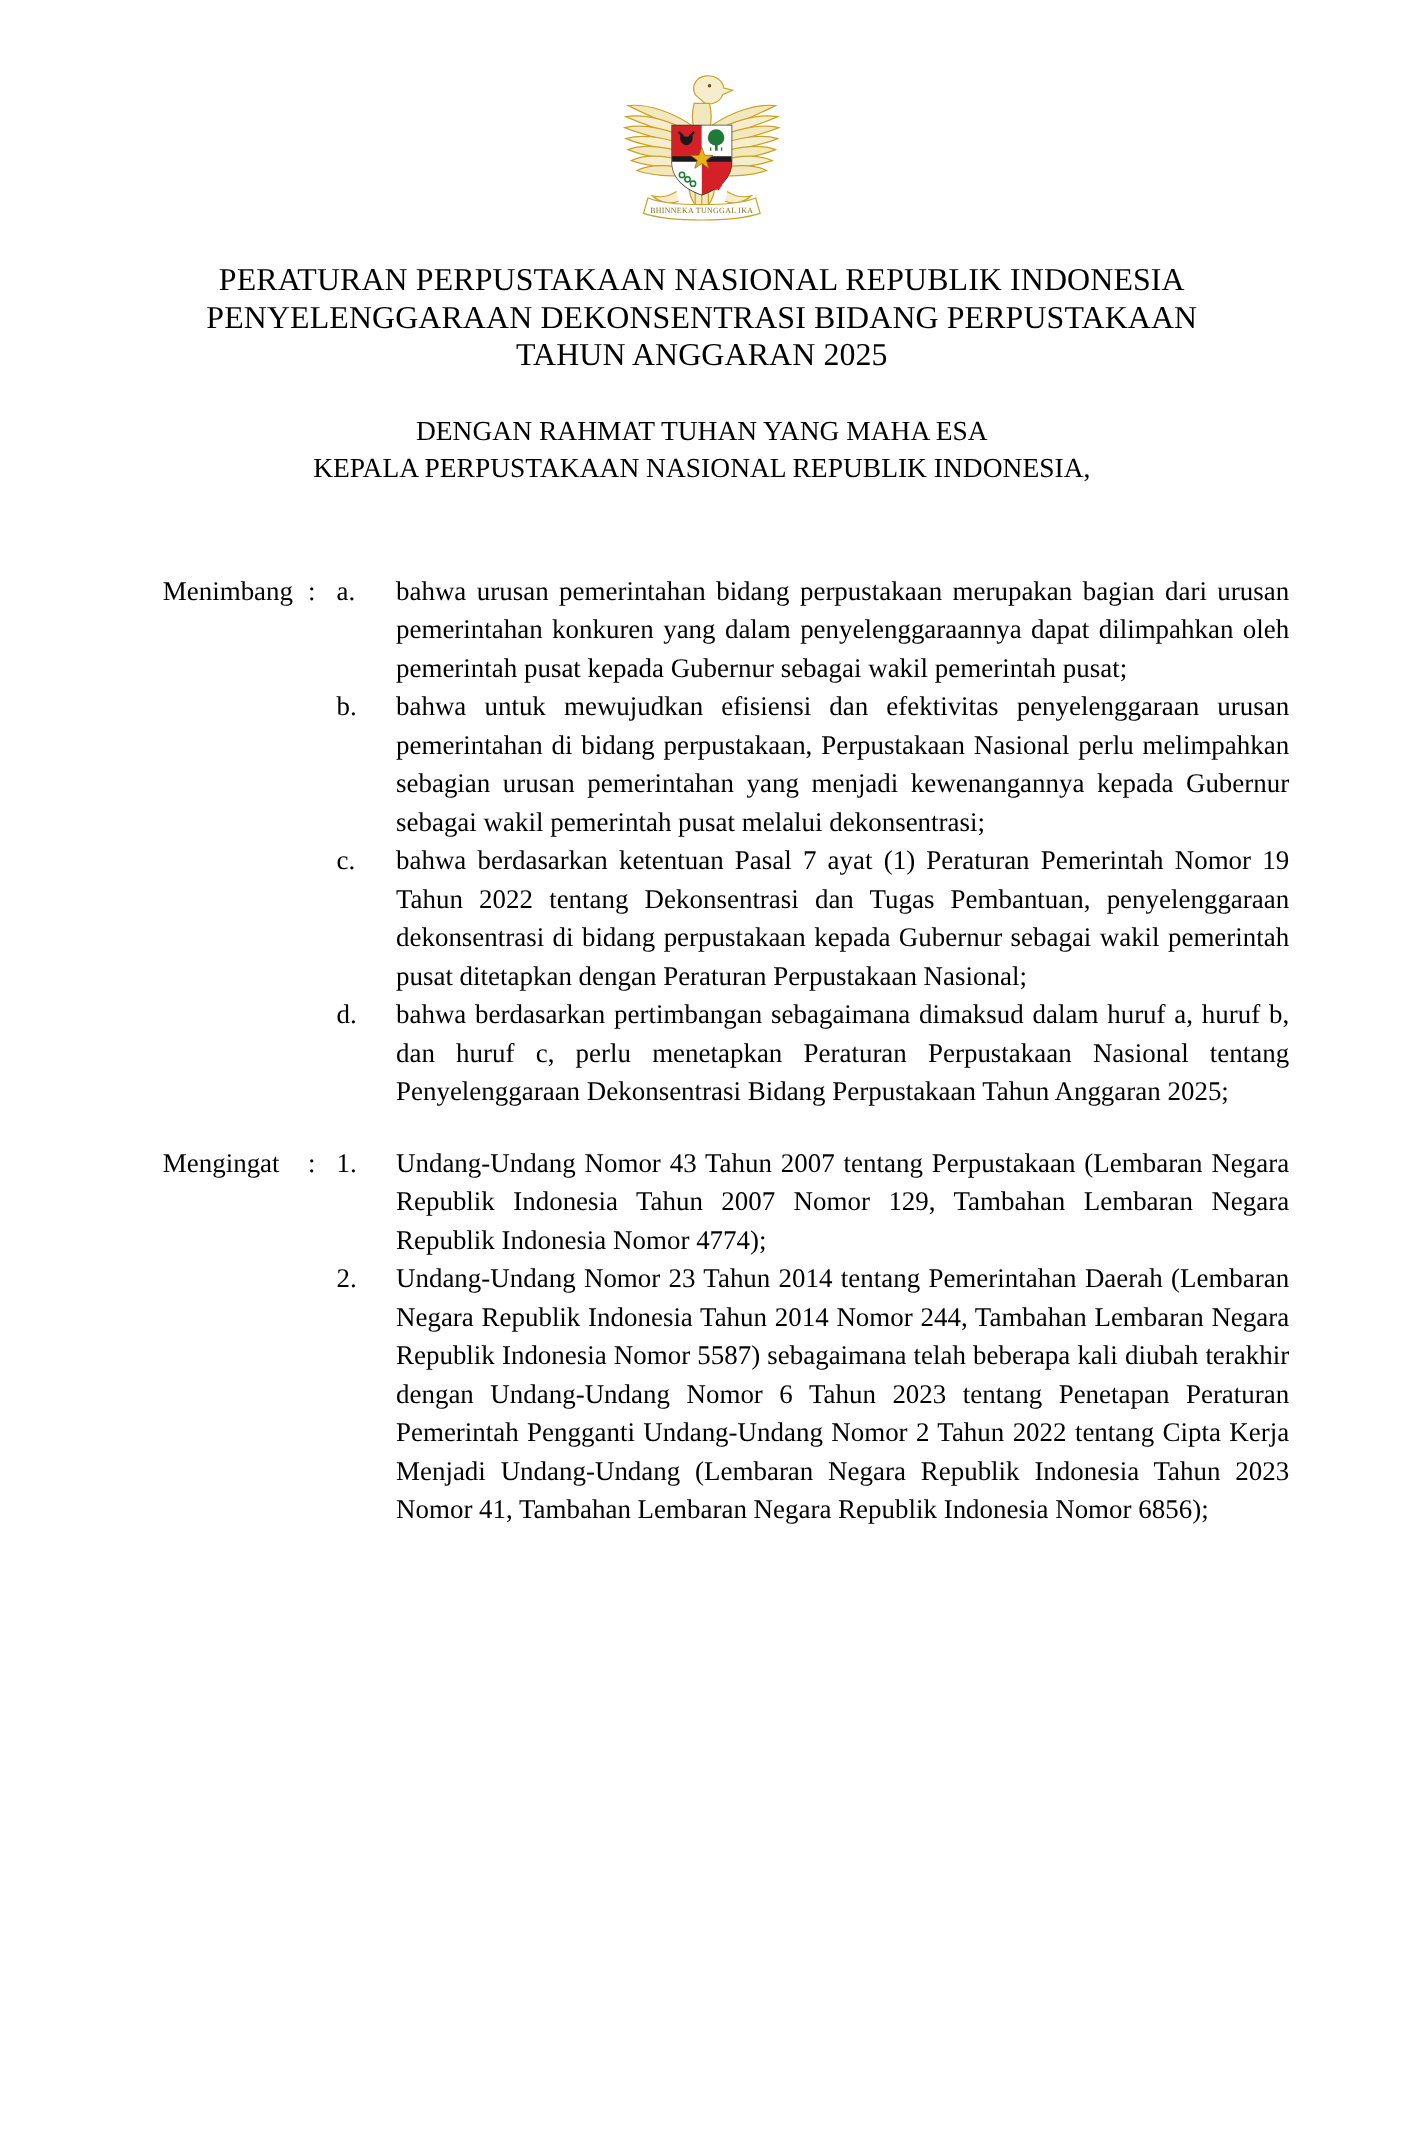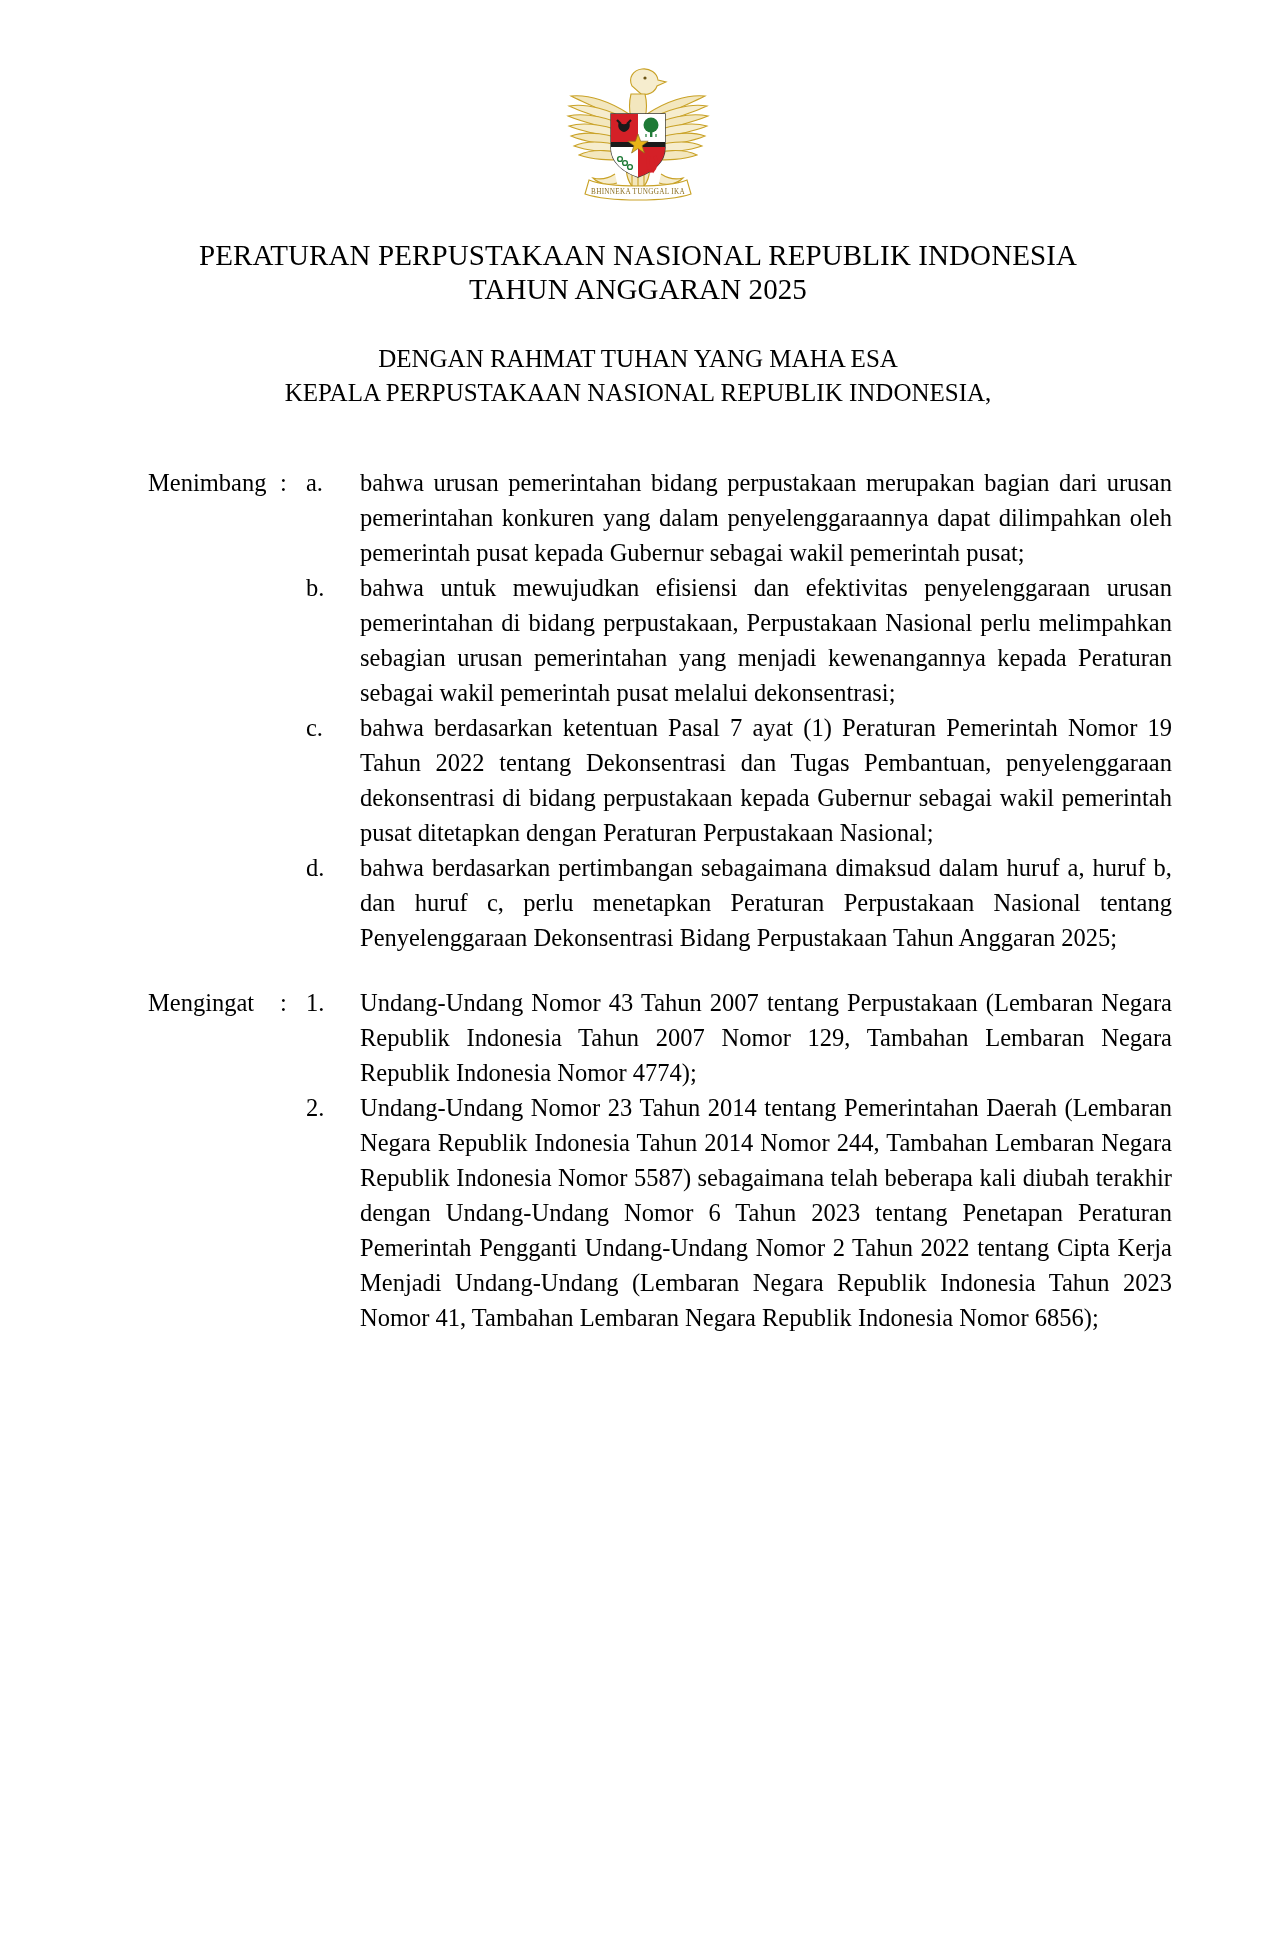--- a/index.html
+++ b/index.html
@@ -54,21 +54,21 @@
     margin-top: 36px;
     text-align: center;
     font-size: 25px;
     line-height: 34px;
   }
   .sub-block .line2 {
   }
 
   
   .clauses {
-    margin-top: 55px;
+    margin-top: 76px;
     padding-left: 148px;
     padding-right: 104px;
   }
 
   .clause-group {
     display: flex;
     align-items: flex-start;
   }
   .clause-group + .clause-group {
     margin-top: 30px;
@@ -191,41 +191,42 @@
           <path d="M106 100 C108 106 107 112 103 116" stroke="#D42027" stroke-width="3.2" fill="none"></path>
 
           <polygon points="89,78 91.6,85.2 99.2,85.2 93.1,89.7 95.4,97 89,92.6 82.6,97 84.9,89.7 78.8,85.2 86.4,85.2" fill="#E8B417" stroke="#8A6D1F" stroke-width="0.7"></polygon>
         </g>
       </svg>
     </span>
   </div>
 
   <div class="title-block">
     <div>PERATURAN PERPUSTAKAAN NASIONAL REPUBLIK INDONESIA</div>
+    <div>PENYELENGGARAAN DEKONSENTRASI BIDANG PERPUSTAKAAN</div>
     <div>TAHUN ANGGARAN 2025</div>
   </div>
 
   <div class="sub-block">
     <div class="line1">DENGAN RAHMAT TUHAN YANG MAHA ESA</div>
     <div class="line2">KEPALA PERPUSTAKAAN NASIONAL REPUBLIK INDONESIA,</div>
   </div>
 
   <div class="clauses">
 
     <div class="clause-group">
       <div class="clause-label">Menimbang</div>
       <div class="clause-colon">:</div>
       <div class="clause-items">
         <div class="clause-item">
           <div class="marker">a.</div>
           <div class="clause-text last-justify">bahwa urusan pemerintahan bidang perpustakaan merupakan bagian dari urusan pemerintahan konkuren yang dalam penyelenggaraannya dapat dilimpahkan oleh pemerintah pusat kepada Gubernur sebagai wakil pemerintah pusat;</div>
         </div>
         <div class="clause-item">
           <div class="marker">b.</div>
-          <div class="clause-text last-justify">bahwa untuk mewujudkan efisiensi dan efektivitas penyelenggaraan urusan pemerintahan di bidang perpustakaan, Perpustakaan Nasional perlu melimpahkan sebagian urusan pemerintahan yang menjadi kewenangannya kepada Peraturan sebagai wakil pemerintah pusat melalui dekonsentrasi;</div>
+          <div class="clause-text last-justify">bahwa untuk mewujudkan efisiensi dan efektivitas penyelenggaraan urusan pemerintahan di bidang perpustakaan, Perpustakaan Nasional perlu melimpahkan sebagian urusan pemerintahan yang menjadi kewenangannya kepada Gubernur sebagai wakil pemerintah pusat melalui dekonsentrasi;</div>
         </div>
         <div class="clause-item">
           <div class="marker">c.</div>
           <div class="clause-text last-justify">bahwa berdasarkan ketentuan Pasal 7 ayat (1) Peraturan Pemerintah Nomor 19 Tahun 2022 tentang Dekonsentrasi dan Tugas Pembantuan, penyelenggaraan dekonsentrasi di bidang perpustakaan kepada Gubernur sebagai wakil pemerintah pusat ditetapkan dengan Peraturan Perpustakaan Nasional;</div>
         </div>
         <div class="clause-item">
           <div class="marker">d.</div>
           <div class="clause-text last-justify">bahwa berdasarkan pertimbangan sebagaimana dimaksud dalam huruf a, huruf b, dan huruf c, perlu menetapkan Peraturan Perpustakaan Nasional tentang Penyelenggaraan Dekonsentrasi Bidang Perpustakaan Tahun Anggaran 2025;</div>
         </div>
       </div>

